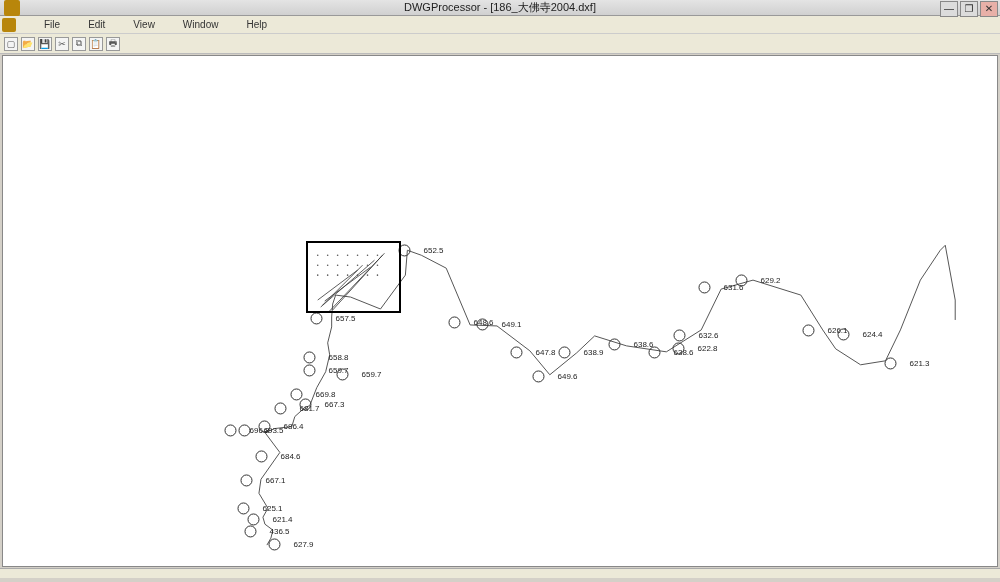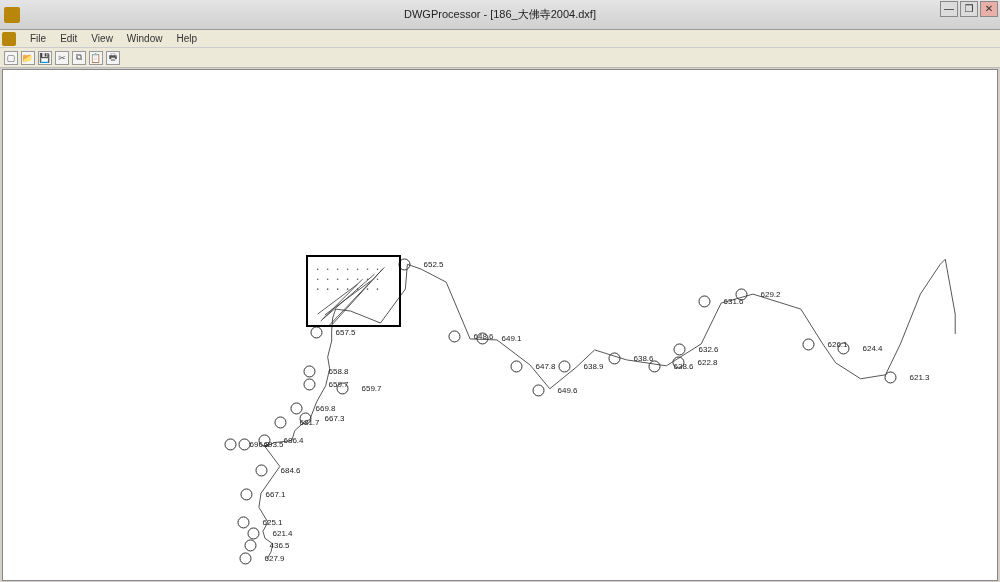--- a/index.html
+++ b/index.html
@@ -6,21 +6,21 @@
   body {
     font-family: Tahoma, Arial, sans-serif;
     font-size: 11px;
     background: #d4d0c8;
     width: 1000px;
     height: 582px;
     overflow: hidden;
     color: #333;
   }
   .titlebar {
-    height: 30px;
+    height: 16px;
     background: linear-gradient(to bottom, #e4e4e4, #d0d0d0);
     display: flex;
     align-items: center;
     border-bottom: 1px solid #999;
     position: relative;
     text-decoration: underline;
   }
   .titlebar .appicon {
     width: 16px; height: 16px; margin: 0 4px;
     background: #b8860b;
@@ -49,21 +49,21 @@
     justify-content: center;
     font-size: 10px;
     line-height: 1;
   }
   .titlebar .winbtns .close { background: #e8b0a8; }
   .menubar {
     height: 18px;
     background: #ece9d8;
     display: flex;
     align-items: center;
-    gap: 6px;
+    gap: 20px;
     padding-left: 2px;
     border-bottom: 1px solid #ccc;
     font-size: 10px;
     color: #333;
   }
   .menubar .micon {
     width: 14px; height: 14px;
     background: #b8860b;
     border-radius: 2px;
     margin-right: 4px;
@@ -209,21 +209,21 @@
       <div class="node" style="left: 294px; top: 352px;"><span class="circ"></span><span class="lbl">681.7</span></div>
       <div class="node" style="left: 309px; top: 348px; padding-left: 20px;"><span class="circ"></span><span class="lbl">667.3</span></div>
       <div class="node" style="left: 278px; top: 370px;"><span class="circ"></span><span class="lbl">686.4</span></div>
       <div class="node" style="left: 258px; top: 374px;"><span class="circ"></span><span class="lbl">693.5</span></div>
       <div class="node" style="left: 244px; top: 374px; text-align: center;"><span class="circ"></span><span class="lbl">696.8</span></div>
       <div class="node" style="left: 275px; top: 400px;"><span class="circ"></span><span class="lbl">684.6</span></div>
       <div class="node" style="left: 260px; top: 424px;"><span class="circ"></span><span class="lbl">667.1</span></div>
       <div class="node" style="left: 257px; top: 452px;"><span class="circ"></span><span class="lbl">625.1</span></div>
       <div class="node" style="left: 267px; top: 463px;"><span class="circ"></span><span class="lbl">621.4</span></div>
       <div class="node" style="left: 264px; top: 475px;"><span class="circ"></span><span class="lbl">436.5</span></div>
-      <div class="node" style="left: 259px; top: 488px;"><span class="circ"></span><span class="lbl">627.9</span></div>
+      <div class="node" style="left: 288px; top: 488px;"><span class="circ"></span><span class="lbl">627.9</span></div>
       <div class="node" style="left: 468px; top: 266px;"><span class="circ"></span><span class="lbl">648.6</span></div>
       <div class="node" style="left: 496px; top: 268px;"><span class="circ"></span><span class="lbl">649.1</span></div>
       <div class="node" style="left: 530px; top: 296px;"><span class="circ"></span><span class="lbl">647.8</span></div>
       <div class="node" style="left: 552px; top: 320px;"><span class="circ"></span><span class="lbl">649.6</span></div>
       <div class="node" style="left: 578px; top: 296px;"><span class="circ"></span><span class="lbl">638.9</span></div>
       <div class="node" style="left: 628px; top: 288px;"><span class="circ"></span><span class="lbl">638.6</span></div>
       <div class="node" style="left: 668px; top: 296px;"><span class="circ"></span><span class="lbl">638.6</span></div>
       <div class="node" style="left: 693px; top: 279px;"><span class="circ"></span><span class="lbl">632.6</span></div>
       <div class="node" style="left: 692px; top: 292px;"><span class="circ"></span><span class="lbl">622.8</span></div>
       <div class="node" style="left: 718px; top: 231px;"><span class="circ"></span><span class="lbl">631.6</span></div>

